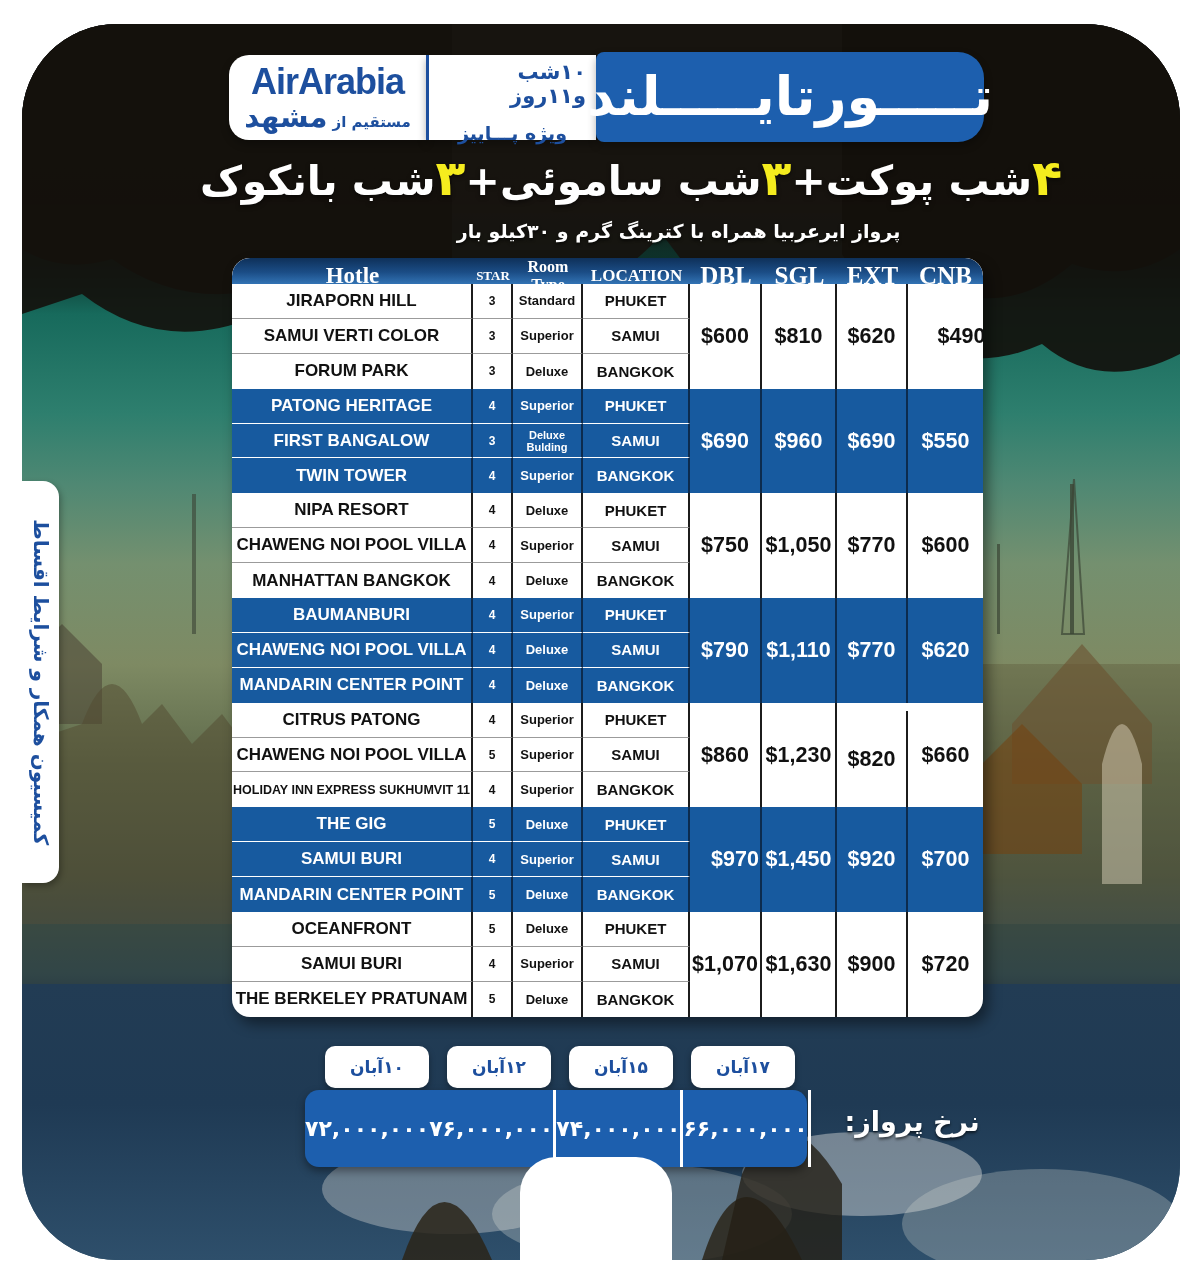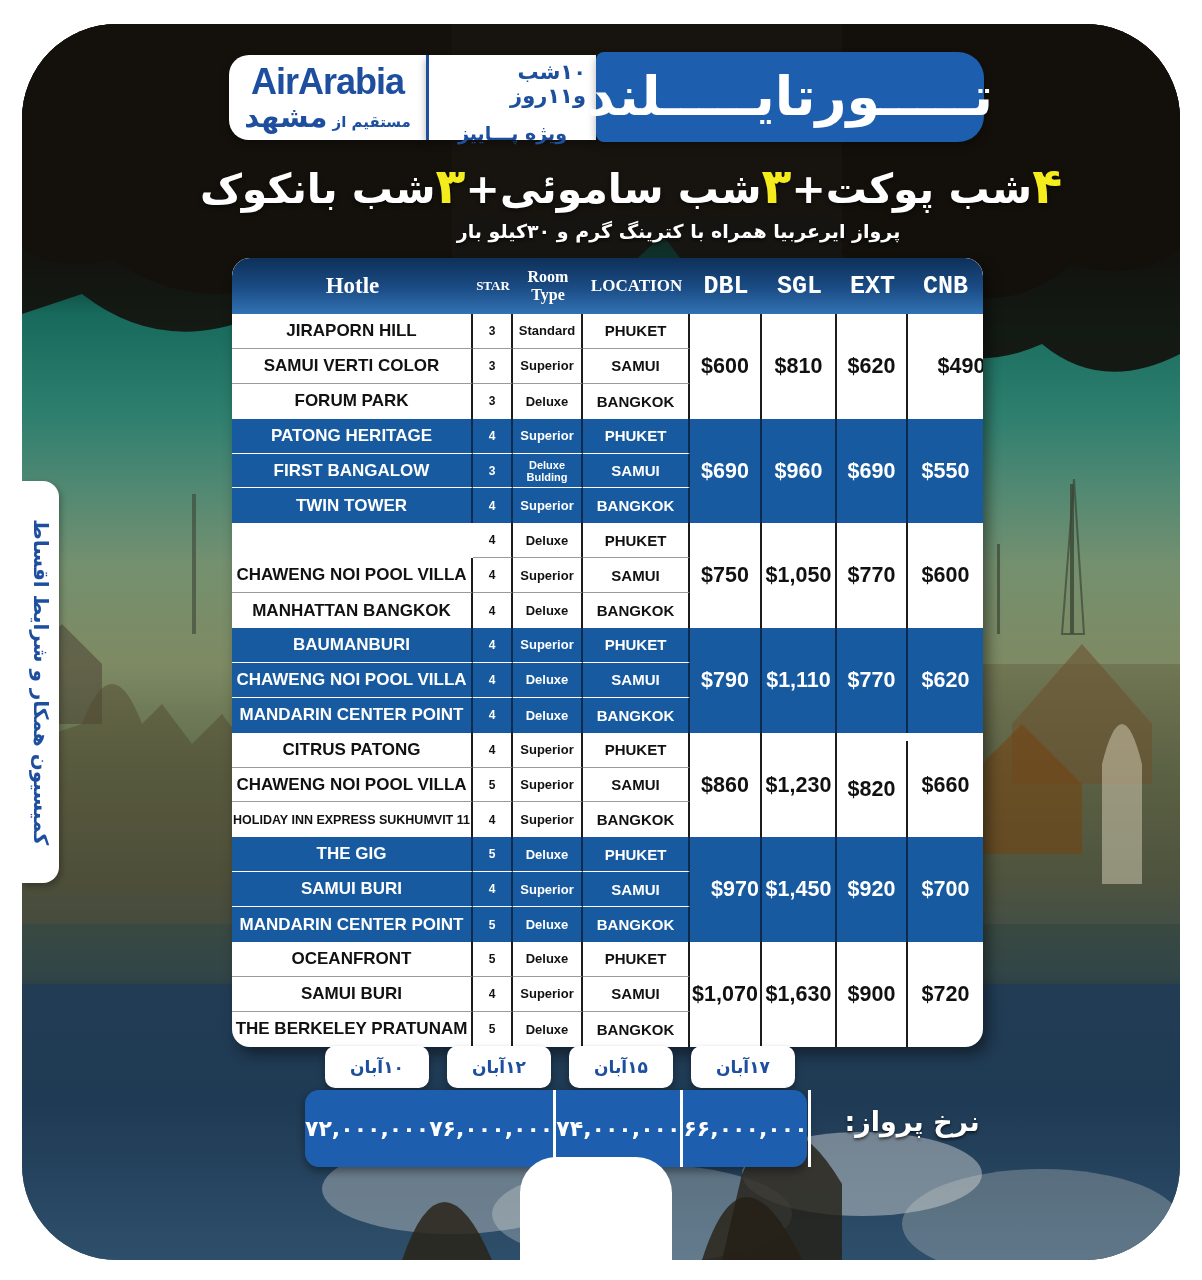--- a/index.html
+++ b/index.html
@@ -31,41 +31,41 @@
   .midbox .l1{direction:rtl;color:#1d4f9e;font-size:21px;font-weight:bold;padding:8px 10px;}
   .midbox .sep{width:86%;height:2px;background:#1d4f9e;margin:3px 0;}
   .midbox .l2{direction:rtl;color:#1d4f9e;font-size:19px;font-weight:bold;}
   .titlebox{position:absolute;left:574px;top:28px;width:388px;height:90px;background:#1d5fae;
             border-radius:8px 26px 26px 8px;display:flex;align-items:center;justify-content:center;direction:rtl;
             box-shadow:0 4px 8px rgba(0,0,0,.3);}
   .titlebox .pre{color:#ffffff;font-size:54px;font-weight:bold;line-height:1;}
   .titlebox .main{color:#ffffff;font-size:54px;font-weight:bold;line-height:1;}
 
   
-  .subtitle{position:absolute;left:120px;right:60px;top:134px;direction:rtl;text-align:center;
+  .subtitle{position:absolute;left:120px;right:60px;top:126px;direction:rtl;text-align:center;
             color:#fff;font-weight:bold;font-size:41px;line-height:1.2;text-shadow:0 2px 4px rgba(0,0,0,.5);}
   .subtitle .em{color:#f5ec1e;font-size:49px;}
   .note{position:absolute;left:250px;right:95px;top:196px;direction:rtl;text-align:center;
         color:#fff;font-weight:bold;font-size:19px;text-shadow:0 2px 3px rgba(0,0,0,.6);}
 
   
   .ribbon{position:absolute;left:0;top:457px;width:37px;height:402px;background:#fff;
           border-radius:0 16px 16px 0;box-shadow:2px 3px 6px rgba(0,0,0,.3);}
   .ribbon .txt{position:absolute;left:50%;top:50%;transform:translate(-50%,-50%) rotate(90deg);
                white-space:nowrap;direction:rtl;color:#1d4f9e;font-weight:bold;font-size:20px;}
 
   
   .tablewrap{position:absolute;left:210px;top:234px;width:751px;background:#fff;border-radius:18px;
              overflow:hidden;box-shadow:5px 7px 14px rgba(0,0,0,.45);}
-  .thead{display:grid;grid-template-columns:241px 40px 70px 107px 72px 75px 71px 75px;height:56px;
+  .thead{display:grid;grid-template-columns:241px 40px 70px 107px 72px 75px 71px 75px;height:26px;
          background:linear-gradient(180deg,#0e3059 0%,#1b4d86 55%,#3273b4 100%);
          color:#fff;font-family:"Liberation Serif",serif;font-weight:bold;align-items:center;border-radius:18px 18px 0 0;}
   .thead .th{text-align:center;}
   .th0{font-size:23px;} .th1{font-size:13px;} .th2{font-size:16px;} .th3{font-size:17px;}
-  .th4,.th5,.th6,.th7{font-size:25px;font-family:Liberation Mono, monospace;}
+  .th4,.th5,.th6,.th7{font-size:25px;}
   .tbody{display:grid;grid-template-columns:241px 40px 70px 107px 72px 75px 71px 75px;grid-auto-rows:34.9px;}
   .cell{display:flex;align-items:center;justify-content:center;color:#111;font-weight:bold;text-align:center;}
   .cell.c0{font-size:17px;}
   .cell.c0.long{font-size:12.5px;}
   .cell.c1{font-size:12px;}
   .cell.c2{font-size:13px;}
   .cell.c2.small{font-size:11px;}
   .cell.c3{font-size:15px;}
   .cell.vline{border-right:2px solid #1c1c1c;}
   .cell.hline{border-bottom:1.5px solid #9b9b9b;}
@@ -187,20 +187,21 @@
         <div class="cell c2 vline hl hline small" style="grid-area: 5 / 3;">Deluxe Bulding</div>
         <div class="cell c3 vline hl hline" style="grid-area: 5 / 4;">SAMUI</div>
         <div class="cell c0 vline hl" style="grid-area: 6 / 1;">TWIN TOWER</div>
         <div class="cell c1 vline hl" style="grid-area: 6 / 2;">4</div>
         <div class="cell c2 vline hl" style="grid-area: 6 / 3;">Superior</div>
         <div class="cell c3 vline hl" style="grid-area: 6 / 4;">BANGKOK</div>
         <div class="price vline hl" style="grid-area: 4 / 5 / span 3;">$690</div>
         <div class="price vline hl" style="grid-area: 4 / 6 / span 3;">$960</div>
         <div class="price vline hl" style="grid-area: 4 / 7 / span 3;">$690</div>
         <div class="price hl" style="grid-area: 4 / 8 / span 3;">$550</div>
+        <div class="cell c0 vline hline" style="grid-area: 7 / 1;">NIPA RESORT</div>
         <div class="cell c1 vline hline" style="grid-area: 7 / 2;">4</div>
         <div class="cell c2 vline hline" style="grid-area: 7 / 3;">Deluxe</div>
         <div class="cell c3 vline hline" style="grid-area: 7 / 4;">PHUKET</div>
         <div class="cell c0 vline hline" style="grid-area: 8 / 1;">CHAWENG NOI POOL VILLA</div>
         <div class="cell c1 vline hline" style="grid-area: 8 / 2;">4</div>
         <div class="cell c2 vline hline" style="grid-area: 8 / 3;">Superior</div>
         <div class="cell c3 vline hline" style="grid-area: 8 / 4;">SAMUI</div>
         <div class="cell c0 vline" style="grid-area: 9 / 1;">MANHATTAN BANGKOK</div>
         <div class="cell c1 vline" style="grid-area: 9 / 2;">4</div>
         <div class="cell c2 vline" style="grid-area: 9 / 3;">Deluxe</div>

